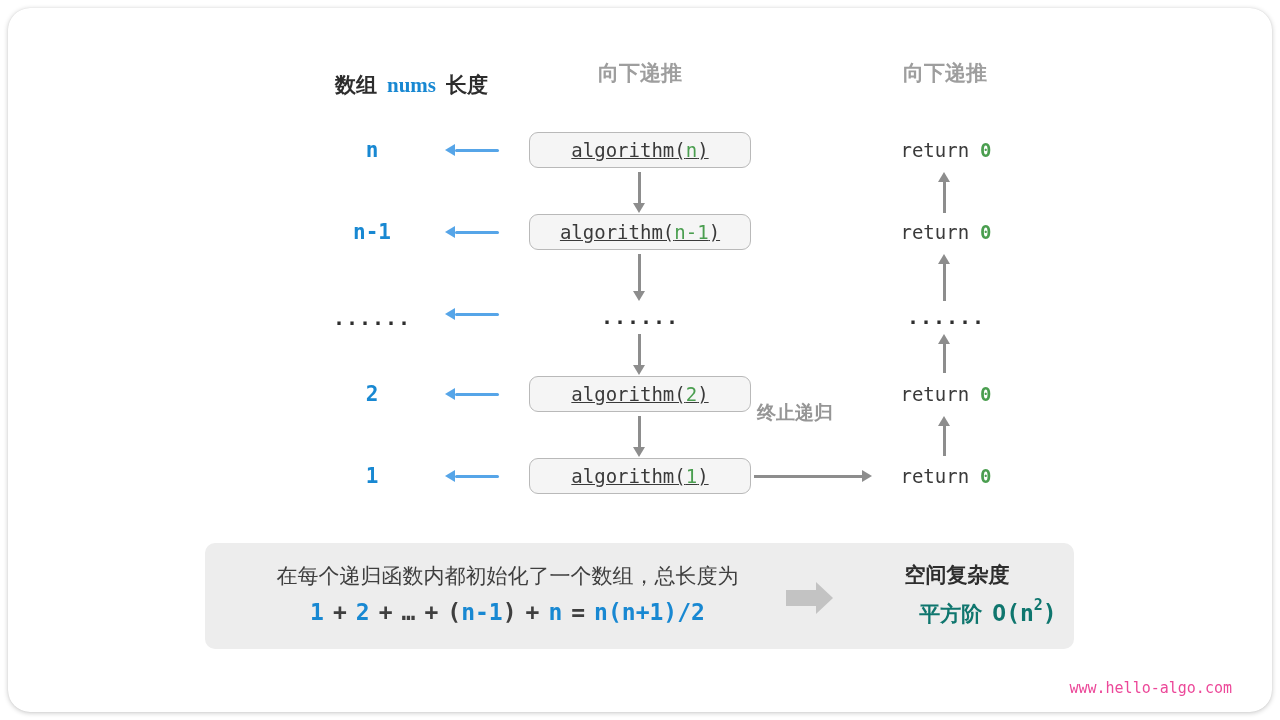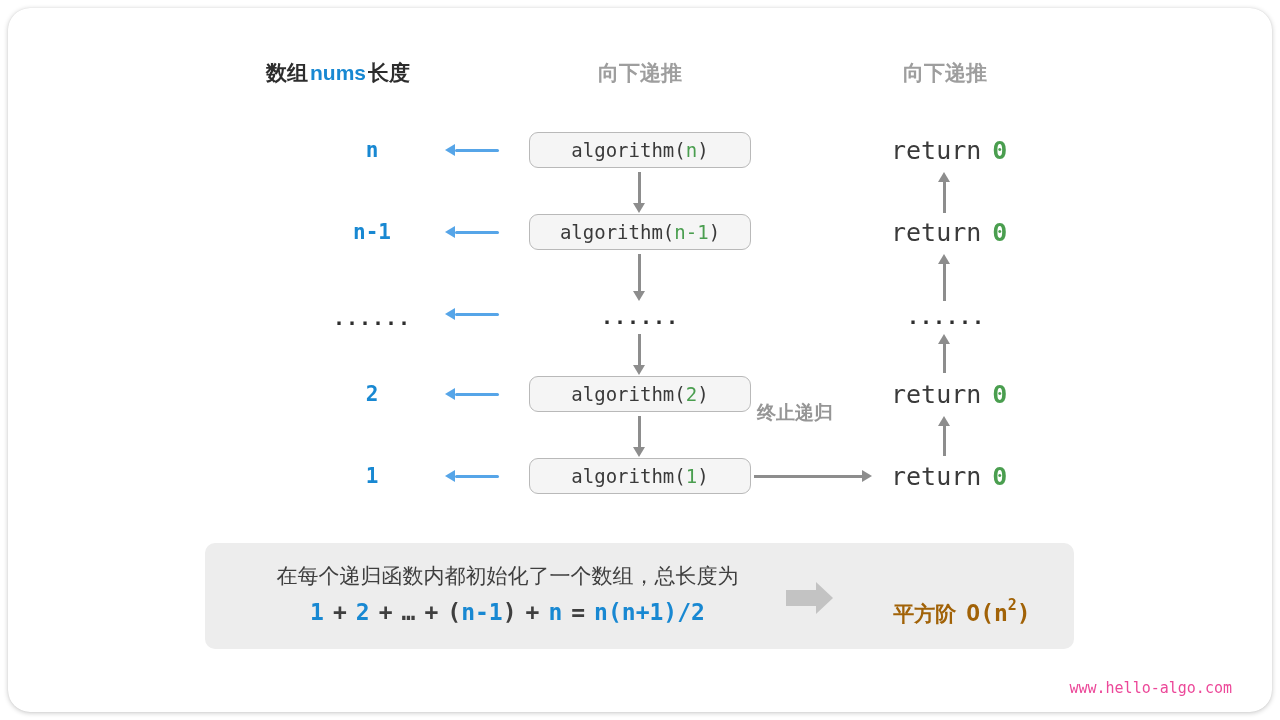--- a/index.html
+++ b/index.html
@@ -5,42 +5,42 @@
   * { margin:0; padding:0; box-sizing:border-box; }
   html,body { width:1280px; height:720px; background:#ffffff; overflow:hidden; }
   .canvas { position:relative; width:1280px; height:720px; font-family:"Liberation Sans",sans-serif; }
   .card { position:absolute; left:8px; top:8px; width:1264px; height:704px;
           background:#ffffff; border-radius:22px;
           box-shadow:0 1px 5px rgba(0,0,0,.22), 0 0 1px rgba(0,0,0,.12); }
   .cjk  { font-family:"Liberation Sans",sans-serif; }
 
   
   .hdr { position:absolute; top:59px; height:28px; line-height:28px; font-size:21px; font-weight:bold; text-align:center; }
-  .hdr-left  { left:266px; width:250px; color:#2d2d2d; display:flex; justify-content:flex-start; align-items:baseline; gap:2px; }
-  .hdr-left .code { color:#1888d2; font-family:Liberation Sans, sans-serif; font-weight:bold; }
+  .hdr-left  { left:238px; width:250px; color:#2d2d2d; display:flex; justify-content:flex-end; align-items:baseline; gap:10px; }
+  .hdr-left .code { color:#1888d2; font-family:Liberation Serif, serif; font-weight:bold;margin-top:12px; }
   .hdr-mid   { left:560px; width:160px; color:#9e9e9e; }
   .hdr-right { left:865px; width:160px; color:#9e9e9e; }
 
   
   .len-label { position:absolute; left:317px; width:110px; height:26px; line-height:26px;
                text-align:center; font-family:"DejaVu Sans Mono",monospace; font-weight:bold;
                font-size:21px; color:#1888d2; }
   .dots { color:#2e2e2e; font-family:"DejaVu Sans Mono",monospace; font-weight:bold;
           font-size:20px; letter-spacing:1px; }
 
   
   .call-box { position:absolute; left:529px; width:222px; height:36px;
               background:#f5f5f5; border:1.5px solid #b9b9b9; border-radius:9px;
               display:flex; align-items:center; justify-content:center;
-              font-family:"DejaVu Sans Mono",monospace; font-size:19px; color:#3a3a3a; }
+              font-family:"DejaVu Sans Mono",monospace; font-size:19px; color:#3a3a3a;text-decoration:underline; }
   .call-box .arg { color:#4a9e4f; }
 
   
   .ret { position:absolute; left:891px; width:110px; height:27px; line-height:27px;
-         text-align:center; font-family:"DejaVu Sans Mono",monospace; font-size:25px; color:#3a3a3a; }
+         text-align:center; font-family:"DejaVu Sans Mono",monospace; font-size:19px; color:#3a3a3a; }
   .ret .zero { color:#4a9e4f; font-weight:bold; margin-left:11px; }
 
   .mid-dots   { position:absolute; left:580px; width:120px; top:305px; text-align:center; }
   .right-dots { position:absolute; left:886px; width:120px; top:305px; text-align:center; }
   .left-dots  { position:absolute; left:312px; width:120px; top:305px; text-align:center; }
 
   
   .arr-left { position:absolute; width:44px; height:3px; background:#56a5e8; border-radius:2px; }
   .arr-left::before { content:""; position:absolute; left:-10px; top:-5px;
       border-top:6.5px solid transparent; border-bottom:6.5px solid transparent;
@@ -72,22 +72,22 @@
              font-family:"DejaVu Sans Mono",monospace; font-weight:bold; font-size:23px; }
   .f-blue { color:#1888d2; }
   .f-dark { color:#3f3f3f; }
   .grp { display:inline-flex; align-items:baseline; }
   .block-arrow { position:absolute; left:786px; top:590px; width:30px; height:16px; background:#c3c3c3; }
   .block-arrow::after { content:""; position:absolute; right:-17px; top:-8px;
       border-top:16px solid transparent; border-bottom:16px solid transparent;
       border-left:17px solid #c3c3c3; }
   .result-title { position:absolute; left:867px; top:560px; width:180px; height:30px; line-height:30px;
                   text-align:center; font-size:21px; font-weight:bold; color:#2d2d2d; }
-  .result-line { position:absolute; left:872px; top:598px; width:180px; height:34px;
-                 display:flex; justify-content:center; align-items:baseline; gap:10px; color:#a16207; }
+  .result-line { position:absolute; left:898px; top:598px; width:180px; height:34px;
+                 display:flex; justify-content:center; align-items:baseline; gap:10px; color:#0f766e; }
   .result-line .cjk-part { font-size:21px; font-weight:bold; }
   .result-line .o-part { font-family:"DejaVu Sans Mono",monospace; font-weight:bold; font-size:23px; }
   .result-line sup { font-size:15px; position:relative; top:-2px; }
 
   .watermark { position:absolute; left:1012px; top:679px; width:220px; text-align:right;
                font-family:"DejaVu Sans Mono",monospace; font-size:15px; color:#ec4899; }
 </style>
 </head>
 <body>
 
@@ -178,19 +178,20 @@
         <span class="f-dark">(</span>
         <span class="f-blue">n-1</span>
         <span class="f-dark">)</span>
       </span>
     <span class="f-dark">+</span>
     <span class="f-blue">n</span>
     <span class="f-dark">=</span>
     <span class="f-blue">n(n+1)/2</span>
   </div>
   <div class="block-arrow"></div>
+  <div class="result-title">空间复杂度</div>
   <div class="result-line">
     <span class="cjk-part">平方阶</span>
     <span class="o-part"><span>O(n</span><sup>2</sup><span>)</span></span>
   </div>
 
   <div class="watermark">www.hello-algo.com</div>
 </div>
 
 </body></html>

